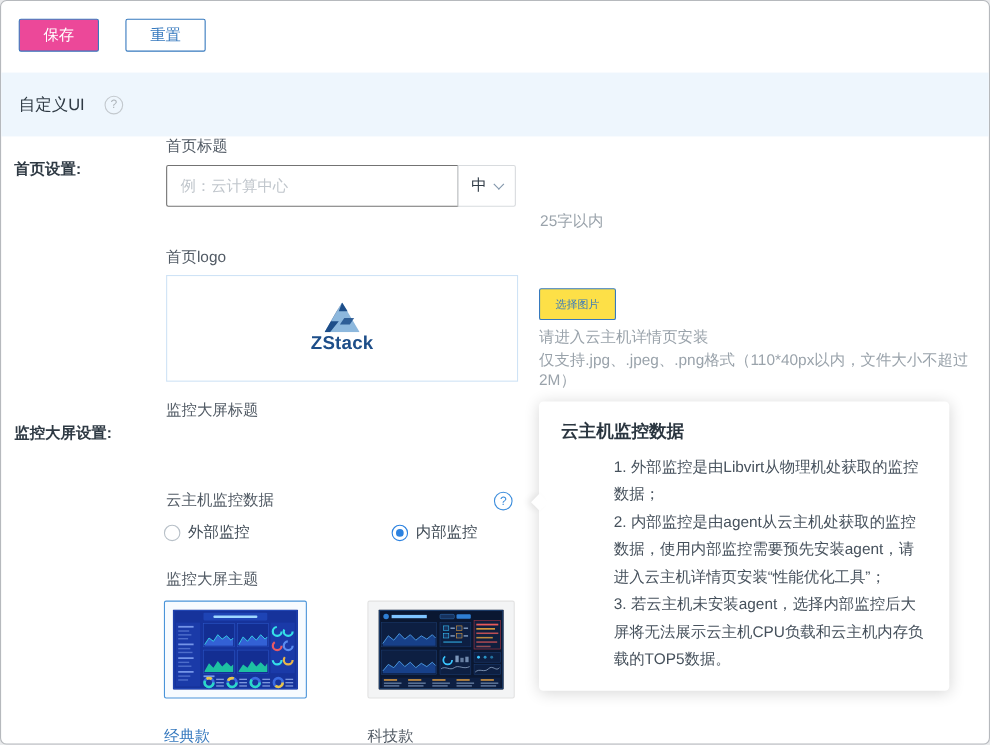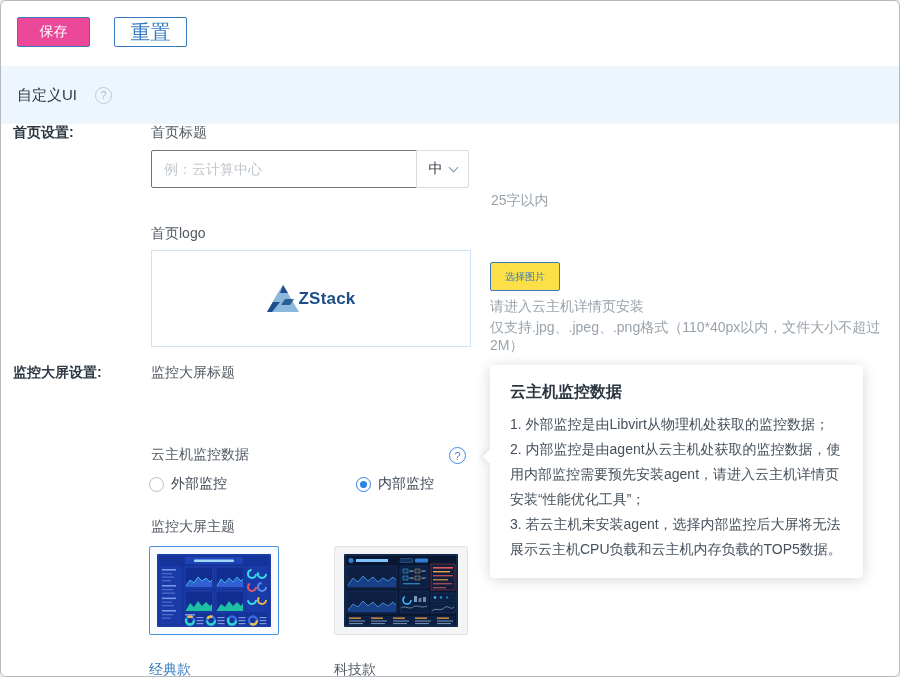--- a/index.html
+++ b/index.html
@@ -11,36 +11,36 @@
   }
   
   .btn-primary {
     position:absolute; left:16px; top:16px; width:73px; height:30px;
     background:#ec4899; color:#fff; border:1px solid #3679be; border-radius:2px;
     font-size:14px; cursor:pointer; font-family:inherit;
   }
   .btn-outline {
     position:absolute; left:113px; top:16px; width:73px; height:30px;
     background:#fff; color:#3679be; border:1px solid #3679be; border-radius:2px;
-    font-size:20px; cursor:pointer; font-family:Liberation Sans, sans-serif;
+    font-size:14px; cursor:pointer; font-family:Liberation Sans, sans-serif;
   }
   
   .section-bar {
     position:absolute; left:0; right:0; top:65px; height:58px; background:#eef6fd;
     display:flex; align-items:center; padding-left:16px;
   }
   .section-title { font-size:15px; font-weight:500; color:#2f3a44; }
   .help-circle {
     display:inline-flex; align-items:center; justify-content:center;
     width:17px; height:17px; border-radius:50%; font-size:11px; margin-left:18px;
     border:1px solid #c3c9ce; color:#aeb5bb; background:transparent; cursor:pointer;
   }
   .help-circle.blue { border-color:#3c8ddc; color:#3c8ddc; margin-left:0; }
   
-  .group-label { position:absolute; left:12px; font-weight:bold; color:#2f3a44; }
+  .group-label { position:absolute; left:12px; font-weight:bold; color:#2f3a44;margin-top:21px; }
   .field-label { position:absolute; color:#515a64; }
   .hint { color:#9aa3ab; position:absolute; }
   
   .text-input {
     position:absolute; height:38px; border:1px solid #737373; border-radius:2px;
     padding:0 12px; font-size:14px; color:#303b46; outline:none; background:#fff;
     font-family:inherit;
   }
   .text-input::placeholder { color:#c0c6cc; }
   .title-input { left:150px; top:149px; width:266px; border-radius:2px 0 0 2px; }
@@ -52,21 +52,21 @@
   }
   .chevron-down {
     width:7px; height:7px; border-right:1.5px solid #8296ab; border-bottom:1.5px solid #8296ab;
     transform:rotate(45deg); margin-top:-4px;
   }
   
   .logo-box {
     position:absolute; left:150px; top:249px; width:320px; height:97px;
     border:1px solid #cfe3f6; display:flex; align-items:center; justify-content:center;
   }
-  .logo-stack { display:flex; flex-direction:row; align-items:center; }
+  .logo-stack { display:flex; flex-direction:column; align-items:center; }
   .logo-text { font-size:17px; font-weight:bold; color:#1d4e89; letter-spacing:0.2px; }
   .choose-btn {
     position:absolute; left:489px; top:261px; height:29px; padding:0 14px;
     background:#fde047; border:1px solid #3679be; color:#3679be; border-radius:2px;
     font-size:10px; cursor:pointer; font-family:inherit;
   }
   
   .radio-row { position:absolute; top:474px; display:flex; align-items:center; gap:7px; cursor:pointer; }
   .radio {
     width:15px; height:15px; border-radius:50%; border:1px solid #b8c0c8; background:#fff;
@@ -91,21 +91,21 @@
   .tooltip {
     position:absolute; left:489px; top:364px; width:373px; background:#fff;
     border-radius:4px; box-shadow:0 2px 14px rgba(0,0,0,0.16); padding:17px 20px 16px 20px;
     z-index:5;
   }
   .tooltip-arrow {
     position:absolute; left:-5px; top:86px; width:11px; height:11px; background:#fff;
     transform:rotate(45deg); box-shadow:-3px 3px 6px rgba(0,0,0,0.07);
   }
   .tooltip-title { font-size:16px; font-weight:bold; color:#2b3640; margin-bottom:9px; }
-  .tooltip-line { font-size:14px; line-height:25px; color:#46515c; }
+  .tooltip-line { font-size:14px; line-height:25px; color:#46515c;margin-left:48px; }
 </style>
 </head>
 <body>
 
 <div class="frame">
 
   <button class="btn-primary">保存</button>
   <button class="btn-outline">重置</button>
 
   <div class="section-bar">

